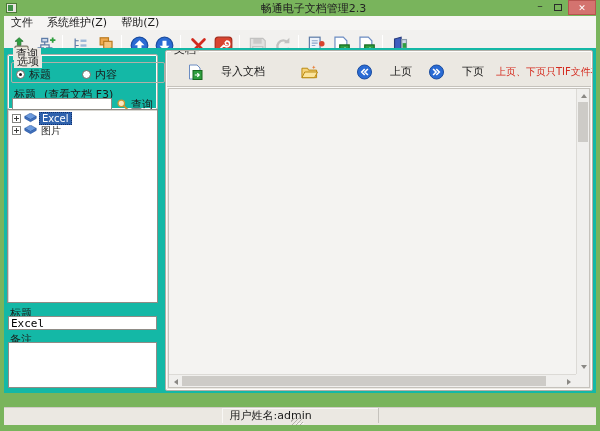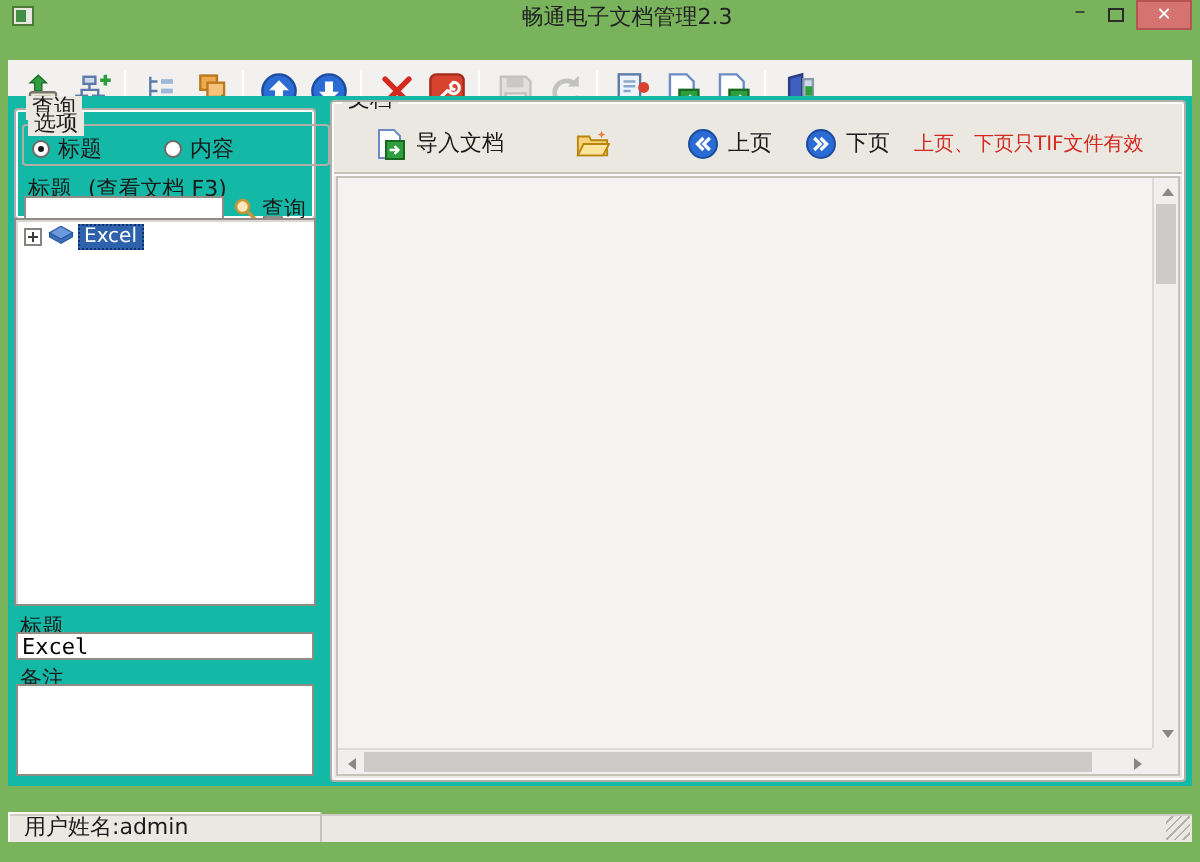--- a/index.html
+++ b/index.html
@@ -62,40 +62,40 @@
   .tree-label { padding:0 2px; line-height:11px; }
   .tree-label.sel { background:#2f62ad; color:#fff; border:1px dotted #10306e; }
   .field-label { position:absolute; left:6px; font-size:11px; }
   .title-input { position:absolute; left:4px; top:268px; width:149px; }
   .notebox { position:absolute; left:4px; top:294px; width:149px; height:46px; background:#fff;
     border:1px solid #8f8c86; resize:none; font-size:11px; font-family:"DejaVu Sans",sans-serif; }
   
   .docbox { left:161px; top:2px; width:428px; height:341px; overflow:hidden; background:#ebe8e2; }
   .doc-header { position:absolute; left:1px; top:6px; right:1px; height:30px; display:flex; align-items:center;
     border-bottom:1px solid #c5c2bc; box-shadow:0 1px 0 #fbfaf8; white-space:nowrap; }
-  .hbtn { display:flex; align-items:center; gap:4px; cursor:default; }
+  .hbtn { display:flex; align-items:center; gap:17px; cursor:default; }
   .hbtn svg { width:17px; height:16px; }
   .notice { font-size:10px; }
   .doc-content { position:absolute; left:2px; top:37px; right:2px; bottom:2px; background:#f4f3f1;
     border:1px solid #c5c2bc; }
   
   .vscroll { position:absolute; top:0; right:0; width:13px; bottom:13px; background:#f0efed; border-left:1px solid #dcdad6; }
   .hscroll { position:absolute; left:0; right:13px; bottom:0; height:13px; background:#f0efed; border-top:1px solid #dcdad6; }
   .sbtn { position:absolute; width:13px; height:13px; display:flex; align-items:center; justify-content:center; }
   .arrow { width:0; height:0; border:3px solid transparent; }
   .a-up { border-bottom:4px solid #8a8884; margin-top:-2px;}
   .a-dn { border-top:4px solid #8a8884; margin-bottom:-2px;}
   .a-lt { border-right:4px solid #8a8884; margin-left:-2px;}
   .a-rt { border-left:4px solid #8a8884; margin-right:-2px;}
   .vthumb { position:absolute; left:1px; right:1px; top:13px; height:40px; background:#cdcbc7; }
   .hthumb { position:absolute; top:1px; bottom:1px; left:13px; right:30px; background:#cdcbc7; }
   .corner { position:absolute; right:0; bottom:0; width:13px; height:13px; background:#f0efed; }
   
-  .statusbar { position:absolute; left:4px; top:407px; width:592px; height:14px; background:#ebe8e2;
-    border-top:1px solid #cfccc6; display:flex; align-items:flex-end; }
+  .statusbar { position:absolute; left:4px; top:407px; width:592px; height:24px; background:#ebe8e2;
+    border-top:1px solid #cfccc6; display:flex; align-items:center;flex-direction:column; }
   .status-pane { border-right:1px solid #c5c2bc; box-shadow:inset 1px 1px 0 #f8f7f5; display:flex; align-items:center; padding-left:8px; font-size:11px; }
   .sp1 { width:157px; } .sp2 { width:204px; } .sp3 { flex:1; position:relative; }
   .grip { position:absolute; right:1px; bottom:1px; width:12px; height:12px;
     background:repeating-linear-gradient(135deg,transparent 0 2px,#b6b3ad 2px 3px); }
   .border-b { position:absolute; left:0; bottom:0; width:600px; height:6px; background:#79b45c; }
   .border-l { position:absolute; left:0; top:0; width:4px; height:431px; background:#79b45c; }
   .border-r { position:absolute; right:0; top:0; width:4px; height:431px; background:#79b45c; }
 </style>
 </head>
 <body>
@@ -105,20 +105,25 @@
   <div class="titlebar">
     <span class="app-icon">
         <i></i>
       </span>
     <div class="title-text">畅通电子文档管理2.3</div>
     <div class="cap-btn btn-min">–</div>
     <div class="cap-btn btn-max"><b></b></div>
     <div class="cap-btn btn-close">✕</div>
   </div>
 
+  <div class="menubar">
+    <span class="menu-item">文件</span>
+    <span class="menu-item">系统维护(Z)</span>
+    <span class="menu-item">帮助(Z)</span>
+  </div>
 
   <div class="toolbar">
     <span class="tb-gap"></span>
     <div class="tb">
       <svg viewBox="0 0 16 16">
           <path d="M4.5 8V4.5H2.6L6 1.4 9.4 4.5H7.5V8z" fill="#2f9e3f" stroke="#1c6e28" stroke-width=".6"></path>
           <rect x="2.5" y="8.5" width="11" height="6" rx="1" fill="#e9e5d4" stroke="#7a7668"></rect>
           <path d="M4.5 10.5h7M4.5 12.5h7" stroke="#7a7668" fill="none"></path>
         </svg>
     </div>
@@ -258,20 +263,28 @@
 
       <div class="treebox">
         <div class="tree-row">
           <span class="expander"></span>
           <svg class="tree-ico" viewBox="0 0 16 12">
               <path d="M8 0l7 4-7 4-7-4z" fill="#6b9ade" stroke="#2c5aa0" stroke-width=".8"></path>
               <path d="M1 4v2.5L8 10.5l7-4V4L8 8z" fill="#3f6fbf" stroke="#2c5aa0" stroke-width=".8"></path>
             </svg>
           <span class="tree-label sel">Excel</span>
         </div>
+        <div class="tree-row">
+          <span class="expander"></span>
+          <svg class="tree-ico" viewBox="0 0 16 12">
+              <path d="M8 0l7 4-7 4-7-4z" fill="#6b9ade" stroke="#2c5aa0" stroke-width=".8"></path>
+              <path d="M1 4v2.5L8 10.5l7-4V4L8 8z" fill="#3f6fbf" stroke="#2c5aa0" stroke-width=".8"></path>
+            </svg>
+          <span class="tree-label">图片</span>
+        </div>
       </div>
 
       <span class="field-label" style="top:258px">标题</span>
       <input class="txt title-input" value="Excel" style="">
       <span class="field-label" style="top:284px">备注</span>
       <textarea class="notebox" style=""></textarea>
     </div>
 
     <div class="groupbox docbox">
       <span class="legend">文档</span>

